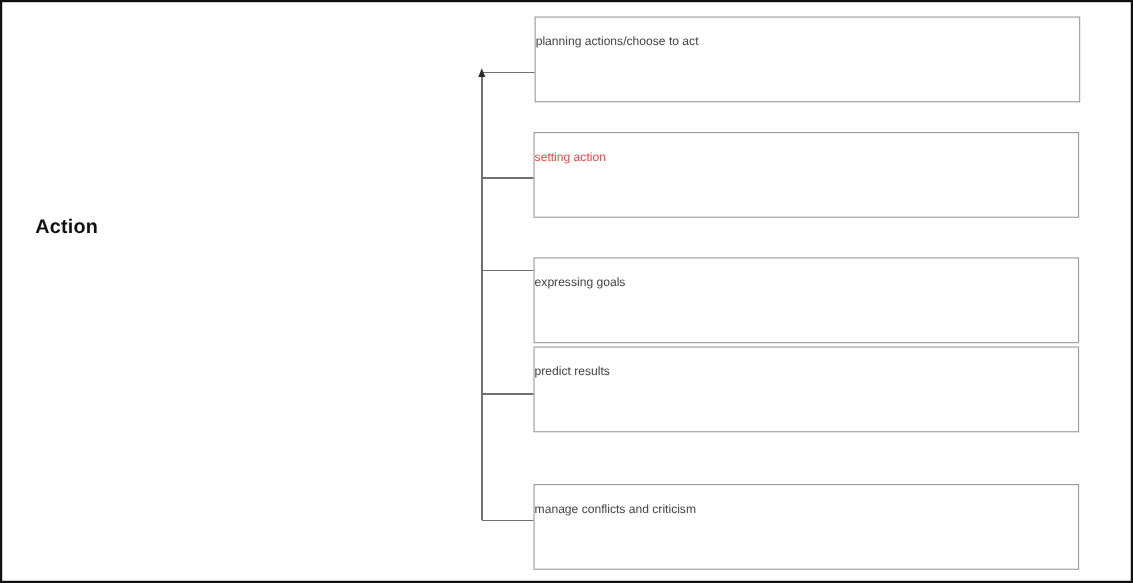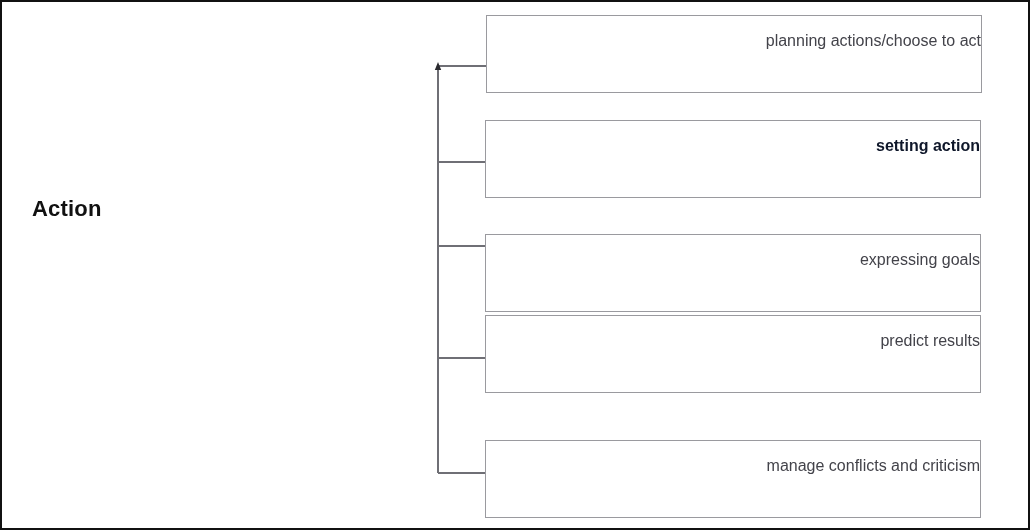--- a/index.html
+++ b/index.html
@@ -29,21 +29,21 @@
     box-sizing: border-box;
     border: 2px solid #111111;
     pointer-events: none;
   }
 
   
   #root-label {
     position: absolute;
     left: 32px;
     top: 196px;
-    font-size: 22px;
+    font-size: 18px;
     font-weight: bold;
     color: #16161d;
     letter-spacing: 0.2px;
     white-space: nowrap;
   }
 
   
   #connectors {
     position: absolute;
     left: 0;
@@ -58,22 +58,22 @@
     box-sizing: border-box;
     border: 1px solid #9a9a9f;
     background: #ffffff;
   }
 
   .node-label {
     position: absolute;
     left: 0;
     right: 0;
     top: 16px;
-    text-align: right;
-    font-size: 16px;
+    text-align: left;
+    font-size: 11px;
     color: #43434a;
     white-space: nowrap;
   }
 </style>
 </head>
 <body>
 
 <div id="canvas">
 
   <div id="page-frame" style="border-color: rgb(17, 17, 17);"></div>
@@ -90,21 +90,21 @@
         <line x1="438" y1="473" x2="485" y2="473" stroke="#6f6f75" stroke-width="1.4" shape-rendering="crispEdges"></line>
         <path d="M 438 62 L 434.8 70 L 441.2 70 Z" fill="#2b2b30"></path>
       </g>
   </svg>
 
   <div class="node-box" id="box-1" style="left: 486px; top: 15px; width: 496px; height: 78px; border-color: rgb(154, 154, 159);">
     <span class="node-label" style="color: rgb(67, 67, 74);">planning actions/choose to act</span>
   </div>
 
   <div class="node-box" id="box-2" style="left: 485px; top: 120px; width: 496px; height: 78px; border-color: rgb(154, 154, 159);">
-    <span class="node-label" style="color: #0f172a; font-weight: bold;">setting action</span>
+    <span class="node-label" style="color: #ef4444;">setting action</span>
   </div>
 
   <div class="node-box" id="box-3" style="left: 485px; top: 217px; width: 496px; height: 78px; border-color: rgb(154, 154, 159); margin-top: 17px;">
     <span class="node-label" style="color: rgb(67, 67, 74);">expressing goals</span>
   </div>
 
   <div class="node-box" id="box-4" style="left: 485px; top: 315px; width: 496px; height: 78px; border-color: rgb(154, 154, 159);">
     <span class="node-label" style="color: rgb(67, 67, 74);">predict results</span>
   </div>
 

